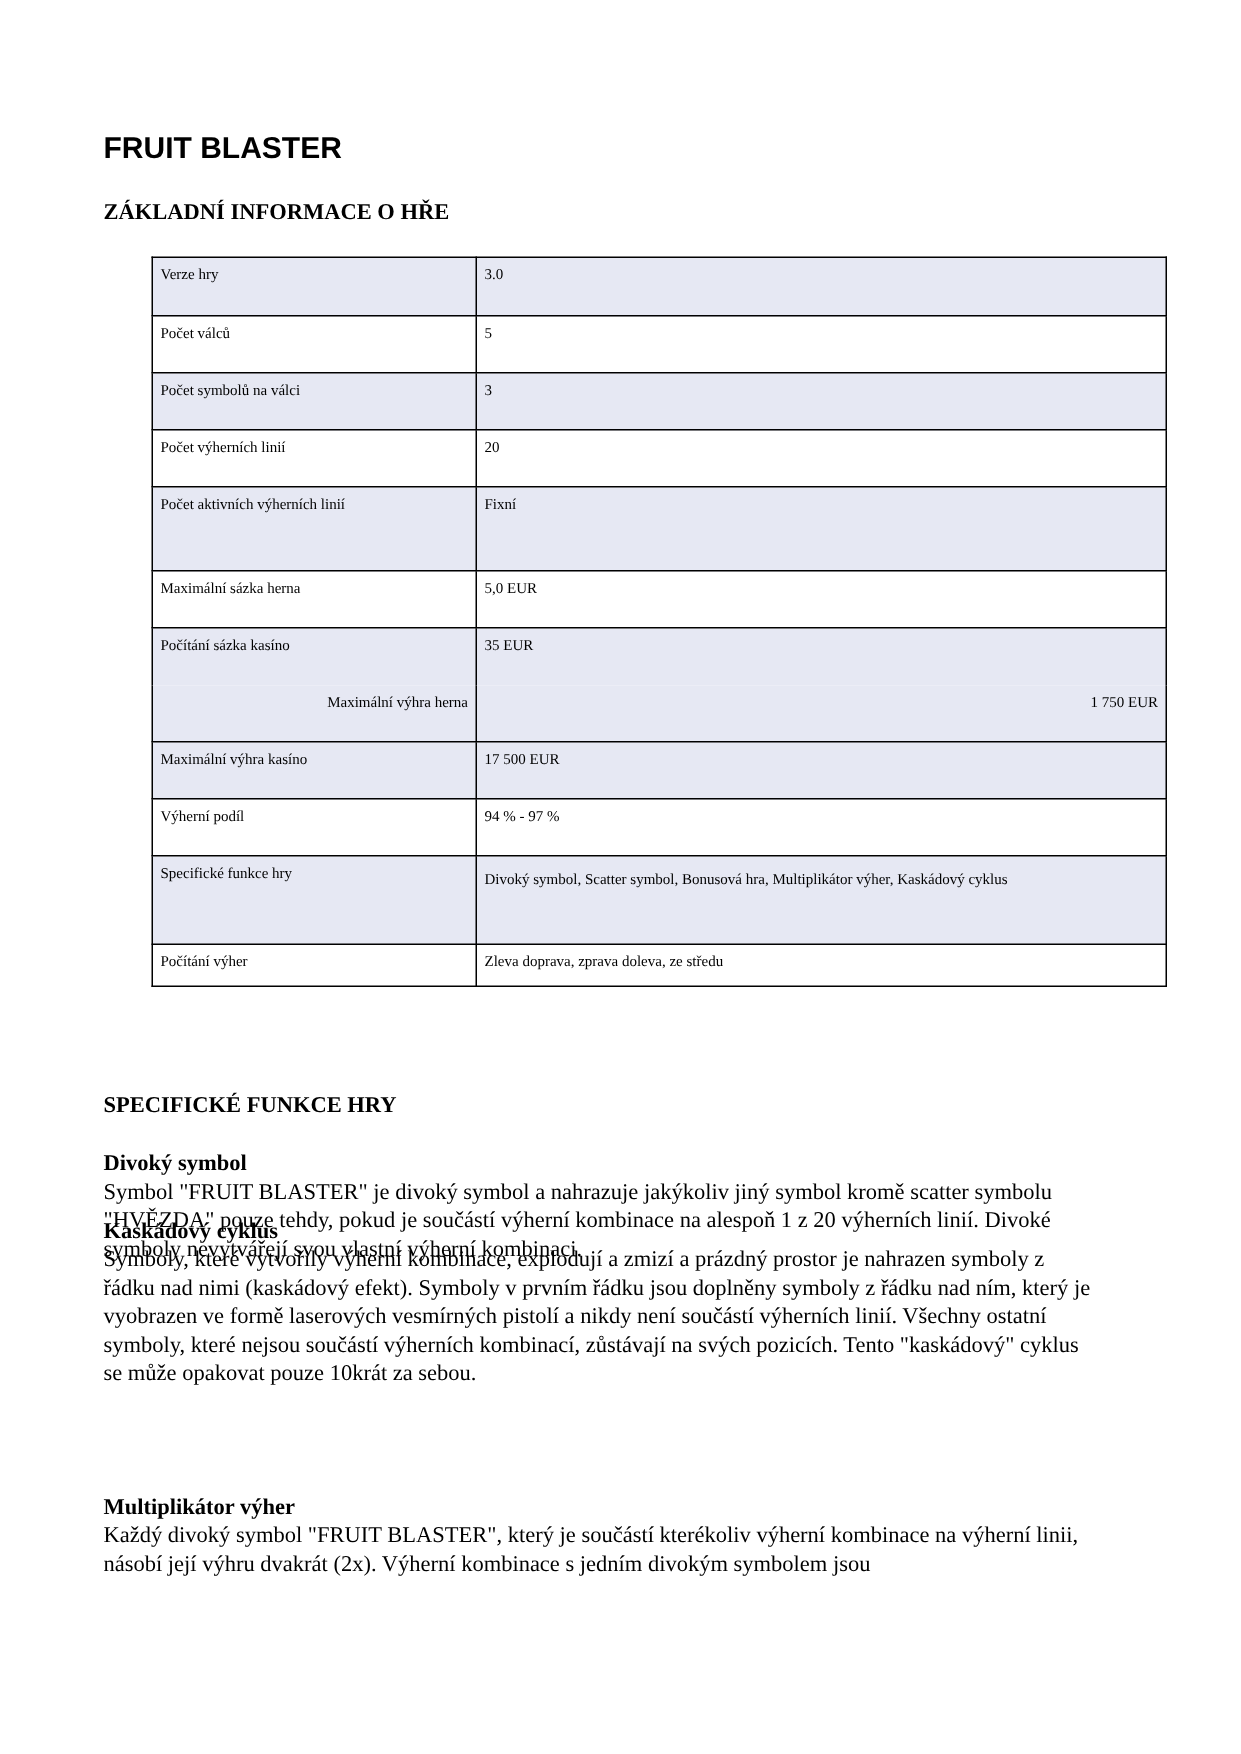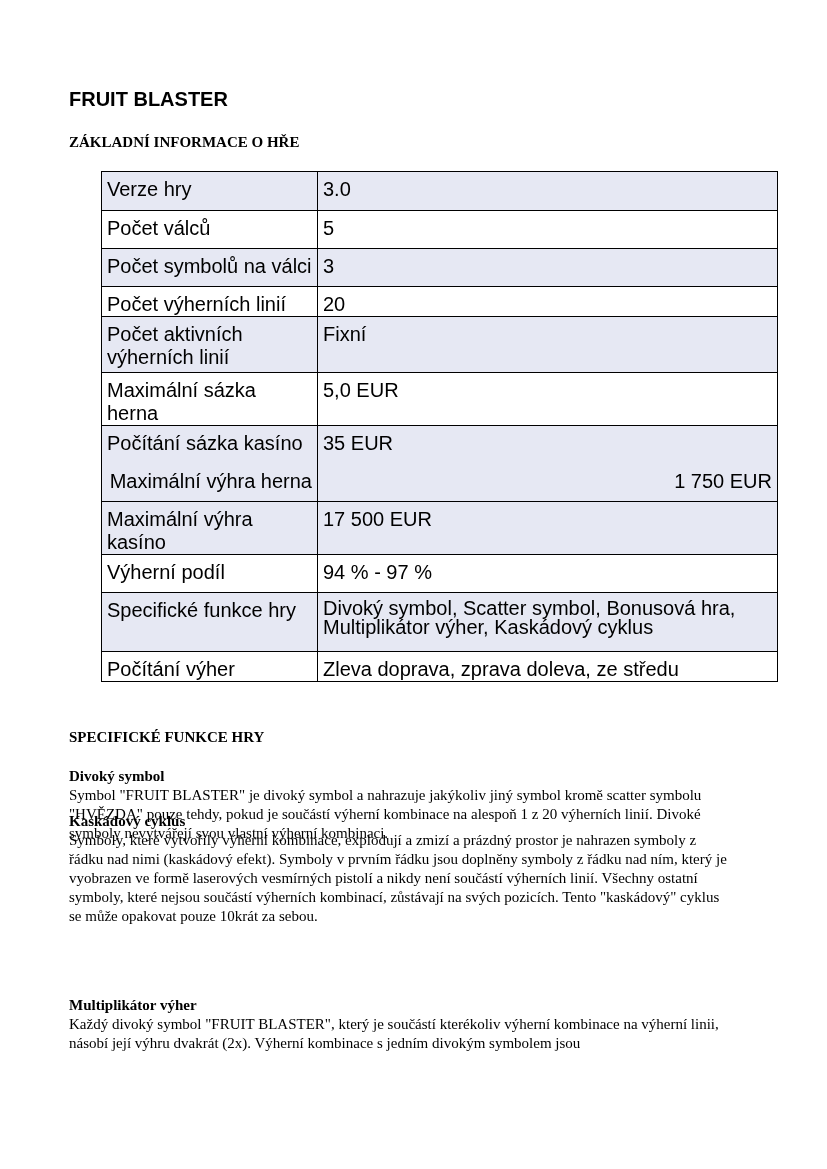--- a/index.html
+++ b/index.html
@@ -1,19 +1,19 @@
 <!DOCTYPE html>
 <html><head>
 <meta charset="utf-8">
 <style>
   html, body { margin: 0; padding: 0; background: #ffffff; }
   body { width: 827px; height: 1169px; position: relative; overflow: hidden; color: #000; }
   .title { position: absolute; left: 69px; top: 88px; font-family: "Liberation Sans", sans-serif; font-weight: bold; font-size: 20px; margin: 0; }
   .h2 { position: absolute; left: 69px; top: 134px; font-family: "Liberation Serif", serif; font-weight: bold; font-size: 15px; margin: 0; }
-  table.info { position: absolute; left: 101px; top: 171px; width: 677px; border-collapse: collapse; font-family: Liberation Sans, sans-serif; font-size: 20px; padding-left: 21px; }
+  table.info { position: absolute; left: 101px; top: 171px; width: 677px; border-collapse: collapse; font-family: Liberation Serif, serif; font-size: 10px; padding-left: 21px; }
   table.info td { border: 1px solid #000; padding: 6px 5px 0 5px; vertical-align: top; box-sizing: border-box; }
   table.info td.k { width: 216px; }
   tr.shade td { background: #e6e8f3; }
   tr.nob td { border-bottom: none; }
   tr.not td { border-top: none; text-align: right; }
   .sec { position: absolute; left: 69px; font-family: "Liberation Serif", serif; font-size: 15px; line-height: 19px; width: 700px; }
   .sec h3 { font-size: 15px; font-weight: bold; margin: 0; }
   .sec p { margin: 0; }
   .sec-head { position: absolute; left: 69px; top: 729px; font-family: "Liberation Serif", serif; font-weight: bold; font-size: 15px; margin: 0; }
 </style>
@@ -30,21 +30,21 @@
     <td>3.0</td>
   </tr>
   <tr style="height:38px">
     <td class="k">Počet válců</td>
     <td>5</td>
   </tr>
   <tr class="shade" style="height:38px">
     <td class="k">Počet symbolů na válci</td>
     <td>3</td>
   </tr>
-  <tr style="height:22px">
+  <tr style="height:38px">
     <td class="k">Počet výherních linií</td>
     <td>20</td>
   </tr>
   <tr class="shade" style="height:56px">
     <td class="k">Počet aktivních výherních linií</td>
     <td>Fixní</td>
   </tr>
   <tr style="height:38px">
     <td class="k">Maximální sázka herna</td>
     <td>5,0 EUR</td>

